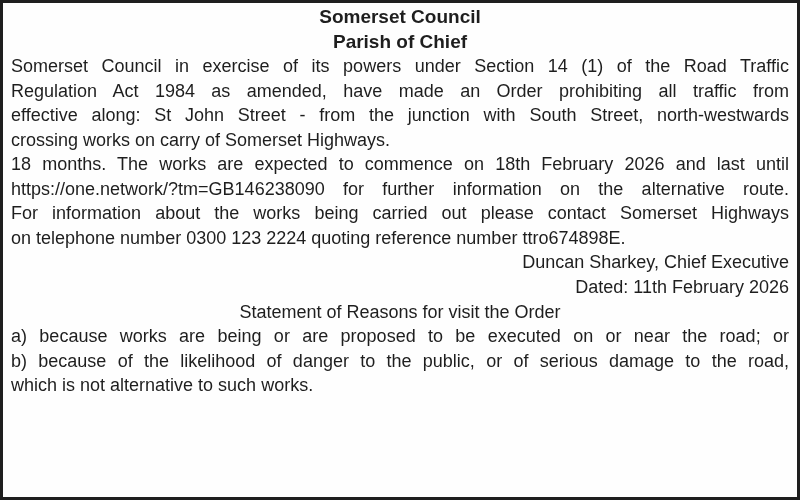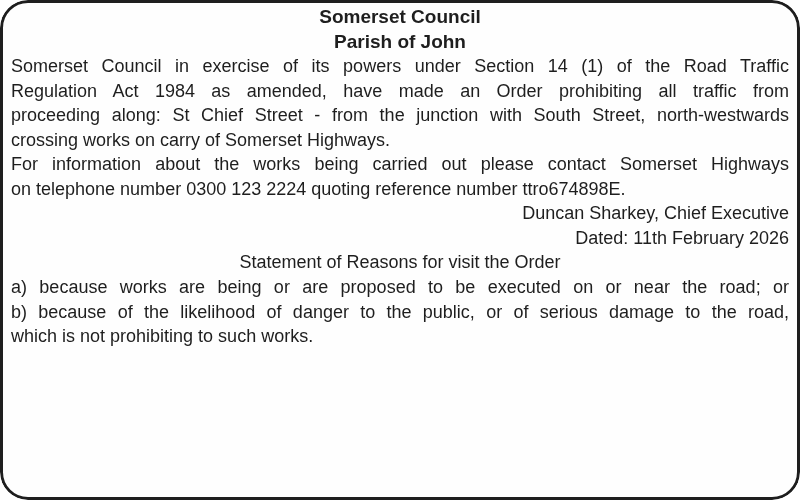--- a/index.html
+++ b/index.html
@@ -1,15 +1,15 @@
 <!DOCTYPE html>
 <html><head>
 <meta charset="utf-8">
 <style>
-  * { margin: 0; padding: 0; box-sizing: border-box; border-radius: 28px; }
+  * { margin: 0; padding: 0; box-sizing: border-box; }
   html, body { background: #ffffff; }
   body {
     width: 800px;
     height: 500px;
     font-family: "Liberation Sans", "DejaVu Sans", sans-serif;
   }
   .notice {
     width: 800px;
     height: 500px;
     background: #fefefe;
@@ -26,33 +26,35 @@
   .ln.right  { text-align: center;  text-align-last: right; }
   .ln.center { text-align: center; text-align-last: center; }
   .ln.bold   { font-weight: bold; font-size: 19px; }
 </style>
 </head>
 <body>
 
 <div class="notice">
 
   <div class="ln center bold">Somerset Council</div>
-  <div class="ln center bold">Parish of John</div>
+  <div class="ln center bold">Parish of Chief</div>
 
   <div class="ln">Somerset Council in exercise of its powers under Section 14 (1) of the Road Traffic</div>
   <div class="ln">Regulation Act 1984 as amended, have made an Order prohibiting all traffic from</div>
-  <div class="ln">proceeding along: St Chief Street - from the junction with South Street, north-westwards</div>
+  <div class="ln">effective along: St John Street - from the junction with South Street, north-westwards</div>
   <div class="ln left">crossing works on carry of Somerset Highways.</div>
 
+  <div class="ln">18 months. The works are expected to commence on 18th February 2026 and last until</div>
+  <div class="ln">https://one.network/?tm=GB146238090 for further information on the alternative route.</div>
 
   <div class="ln">For information about the works being carried out please contact Somerset Highways</div>
   <div class="ln left">on telephone number 0300 123 2224 quoting reference number ttro674898E.</div>
 
   <div class="ln right">Duncan Sharkey, Chief Executive</div>
   <div class="ln right">Dated: 11th February 2026</div>
 
   <div class="ln center">Statement of Reasons for visit the Order</div>
 
   <div class="ln">a) because works are being or are proposed to be executed on or near the road; or</div>
   <div class="ln">b) because of the likelihood of danger to the public, or of serious damage to the road,</div>
-  <div class="ln left">which is not prohibiting to such works.</div>
+  <div class="ln left">which is not alternative to such works.</div>
 
 </div>
 
 </body></html>

